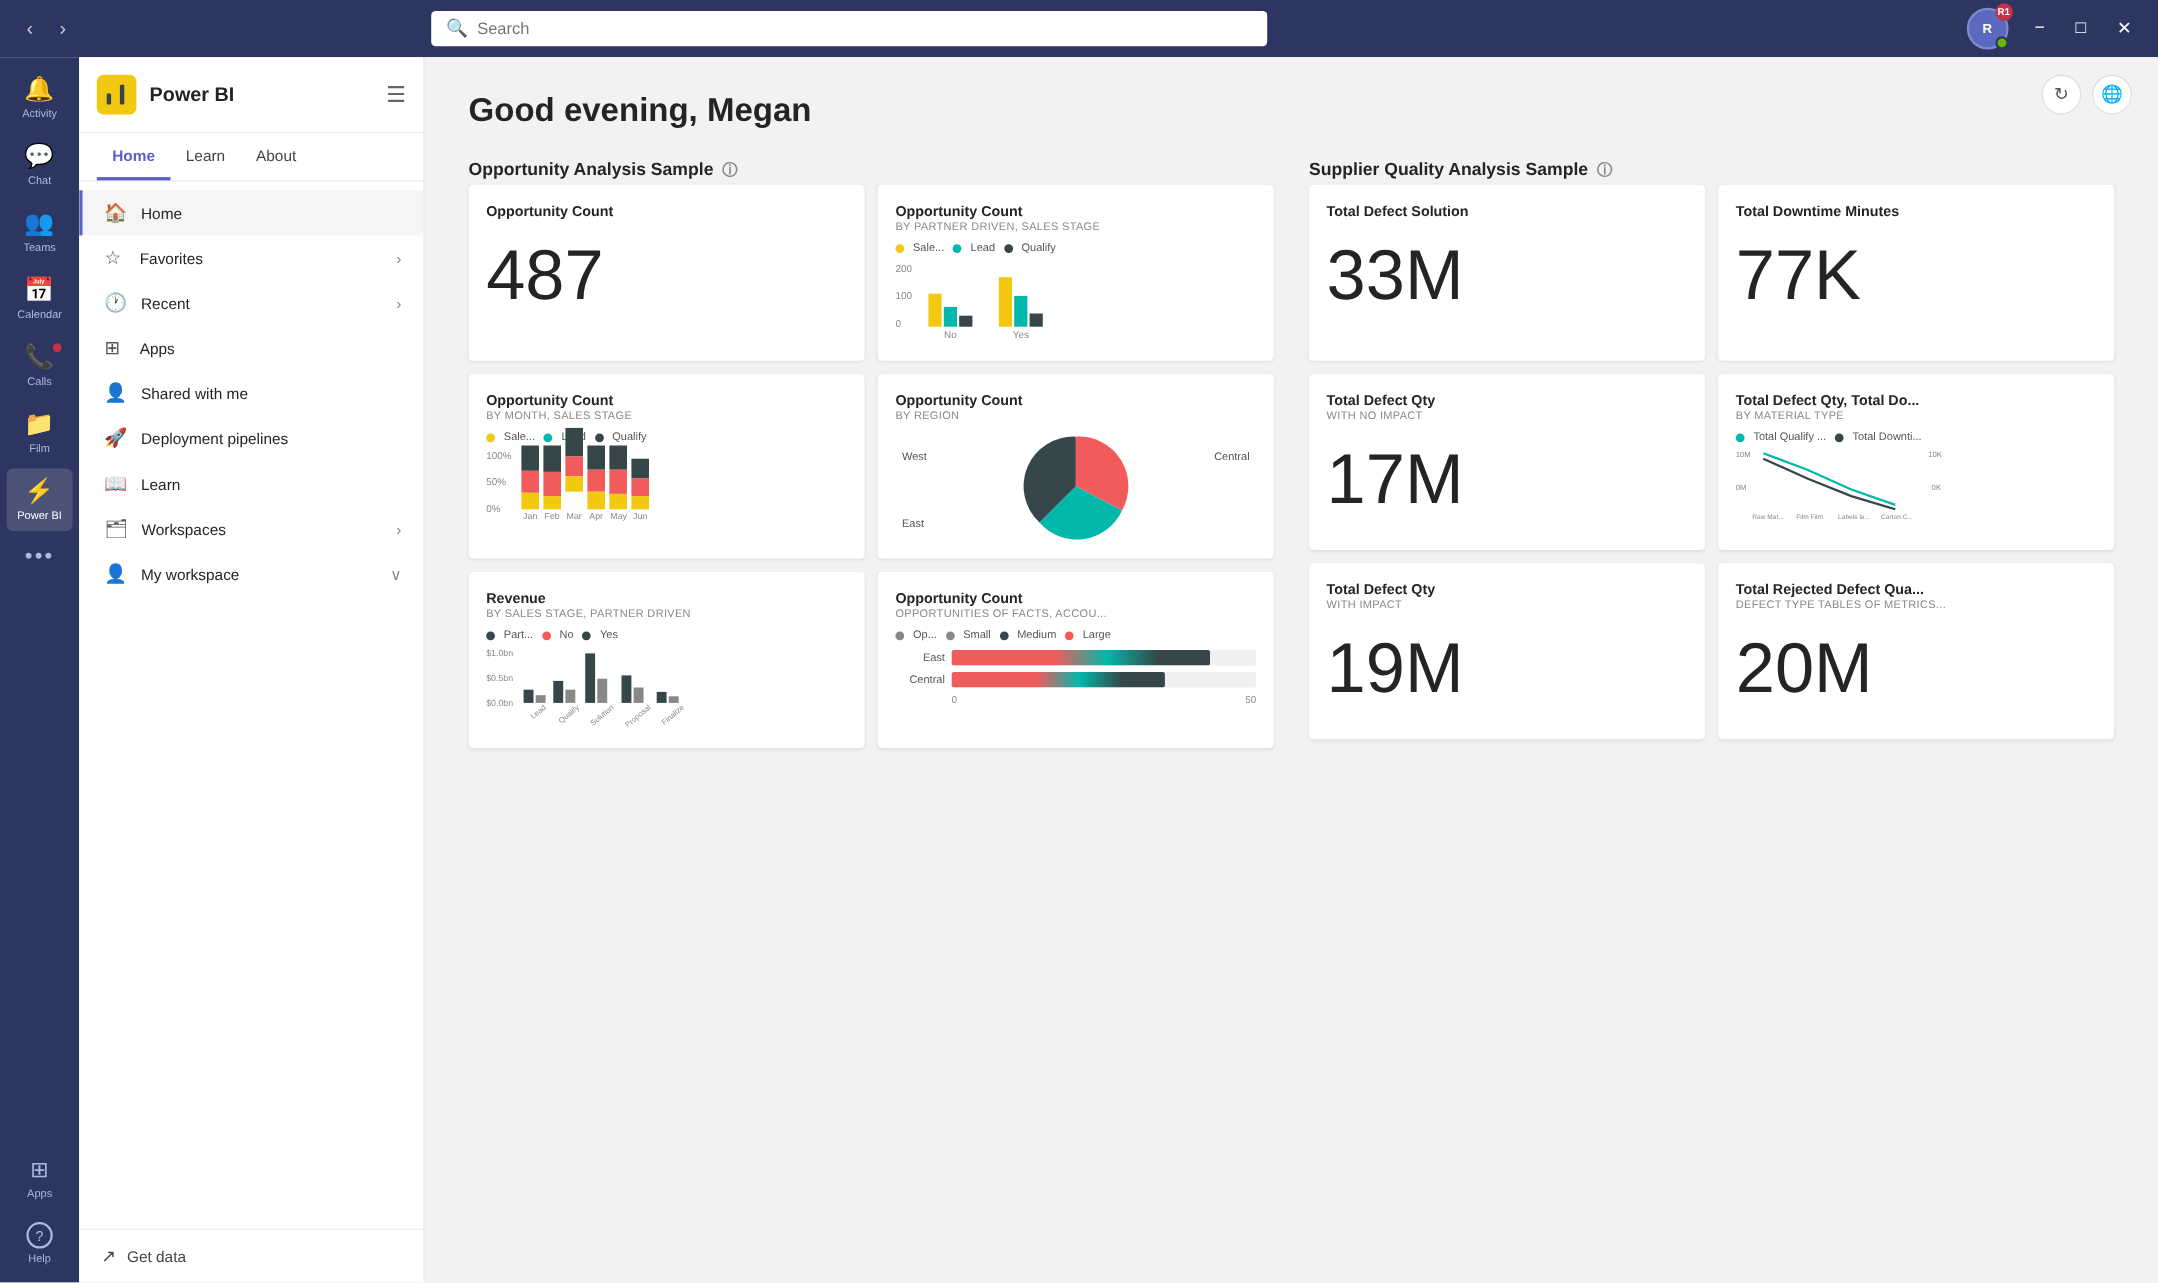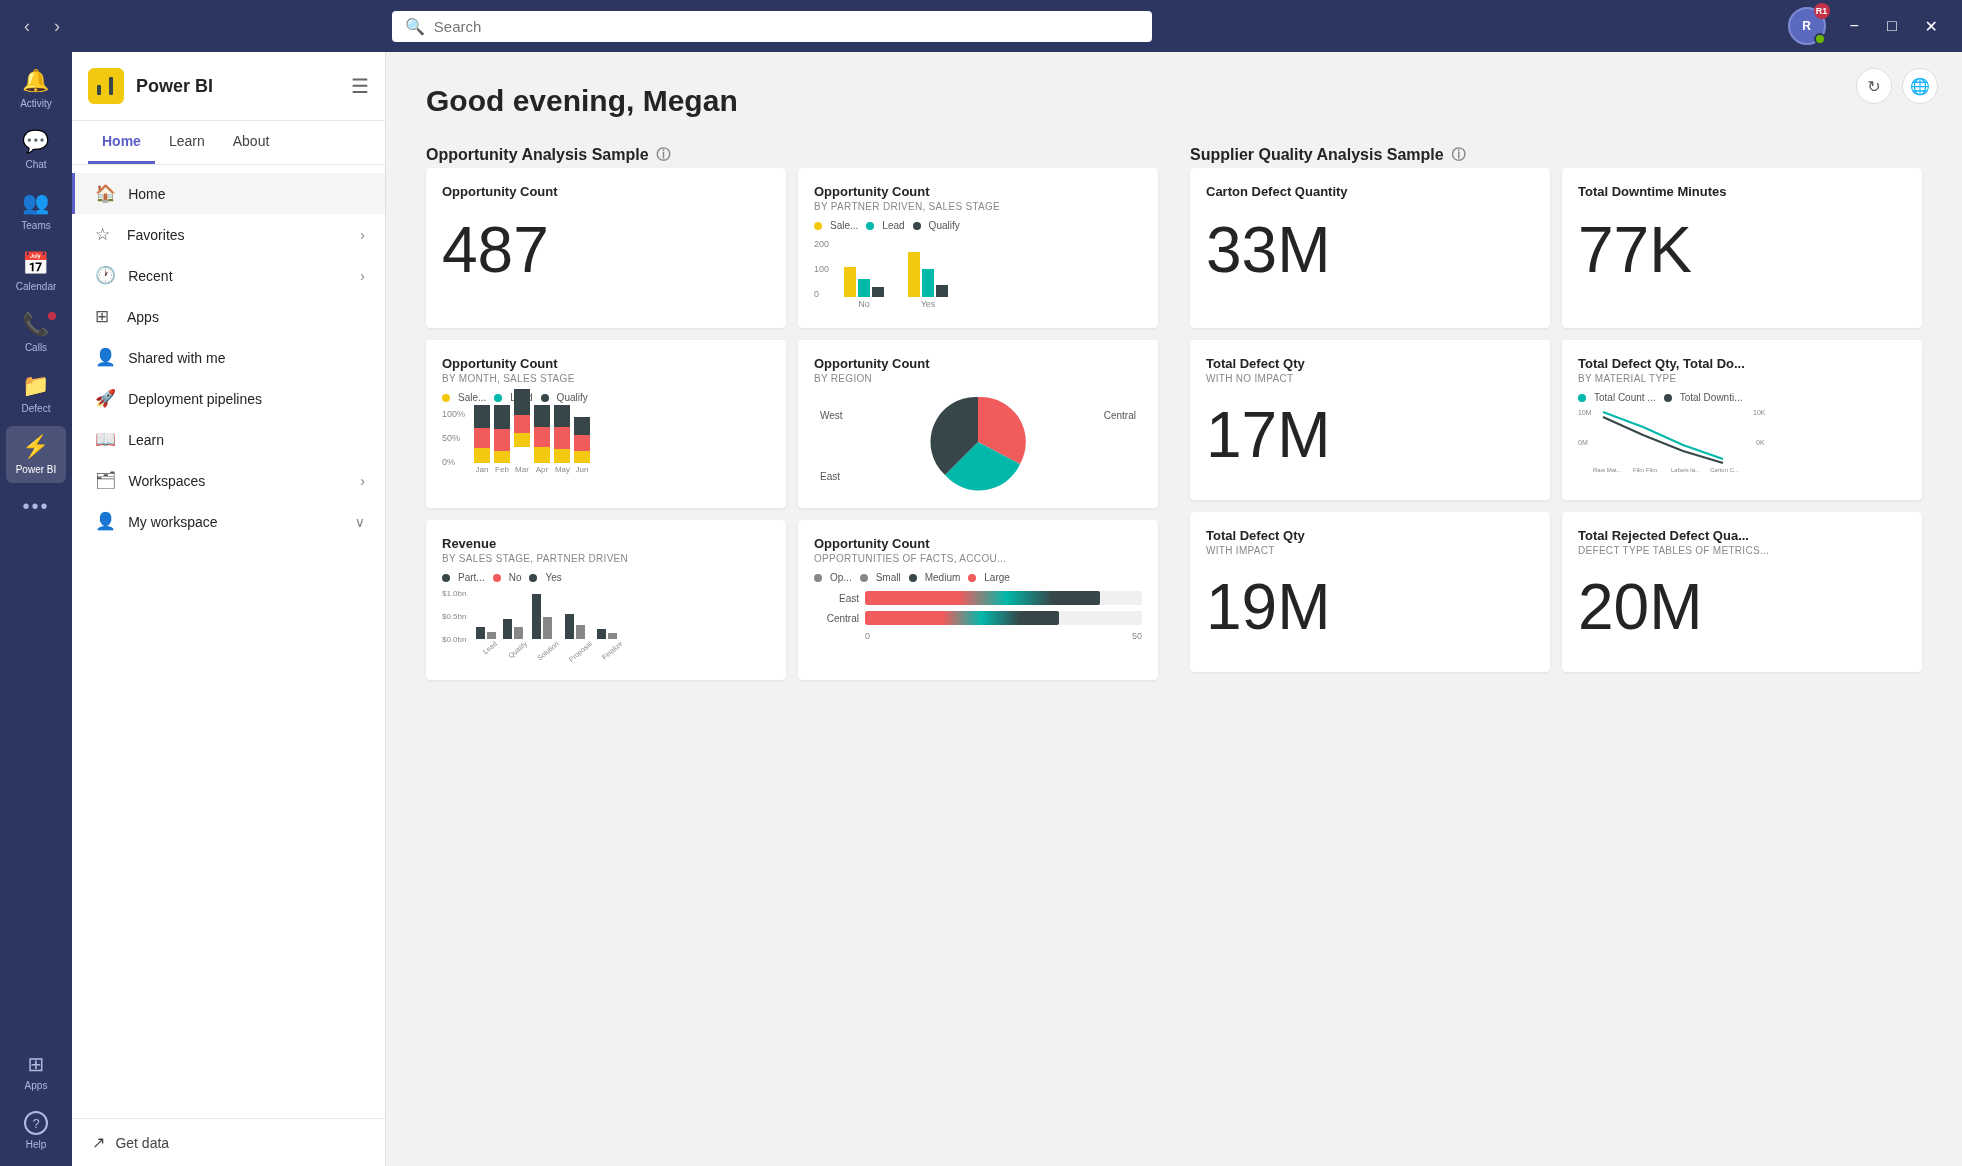--- a/index.html
+++ b/index.html
@@ -208,21 +208,21 @@
       <span class="rail-icon">📅</span>
       <span style="font-size:10px; color:#b0b8e0;">Calendar</span>
     </div>
     <div class="rail-item" style="position:relative;">
       <span class="rail-icon">📞</span>
       <span style="font-size:10px; color:#b0b8e0;">Calls</span>
       <div class="rail-badge" style="width:8px;height:8px;top:8px;right:10px;"></div>
     </div>
     <div class="rail-item">
       <span class="rail-icon">📁</span>
-      <span style="font-size:10px; color:#b0b8e0;">Defect</span>
+      <span style="font-size:10px; color:#b0b8e0;">Film</span>
     </div>
     <div class="rail-item active" style="background: rgba(255,255,255,0.15);">
       <span class="rail-icon">⚡</span>
       <span style="font-size:10px; color:white;">Power BI</span>
     </div>
     <div class="rail-item">
       <span class="rail-icon" style="font-size:20px; letter-spacing:2px; color:#b0b8e0;">•••</span>
     </div>
     <div class="rail-spacer"></div>
     <div class="rail-item">
@@ -557,41 +557,41 @@
       </div>
 
       <div class="dashboard-section">
         <div class="section-title">
           <span>Supplier Quality Analysis Sample</span>
           <span class="info-icon">ⓘ</span>
         </div>
         <div class="tiles-grid">
 
           <div class="tile">
-            <div class="tile-title">Carton Defect Quantity</div>
+            <div class="tile-title">Total Defect Solution</div>
             <div class="tile-big-number">33M</div>
           </div>
 
           <div class="tile">
             <div class="tile-title">Total Downtime Minutes</div>
             <div class="tile-big-number">77K</div>
           </div>
 
           <div class="tile">
             <div class="tile-title">Total Defect Qty</div>
             <div class="tile-subtitle">WITH NO IMPACT</div>
             <div class="tile-big-number">17M</div>
           </div>
 
           <div class="tile">
             <div class="tile-title">Total Defect Qty, Total Do...</div>
             <div class="tile-subtitle">BY MATERIAL TYPE</div>
             <div class="tile-legend">
               <span class="legend-dot" style="background:#01b8aa;"></span>
-              <span>Total Count ...</span>
+              <span>Total Qualify ...</span>
               <span class="legend-dot" style="background:#374649;"></span>
               <span>Total Downti...</span>
             </div>
             <div style="margin-top:4px; position:relative;">
               <svg width="190" height="70" viewBox="0 0 190 70">
 
                 <text x="0" y="8" font-size="7" fill="#888">10M</text>
                 <text x="0" y="38" font-size="7" fill="#888">0M</text>
 
                 <text x="175" y="8" font-size="7" fill="#888">10K</text>

